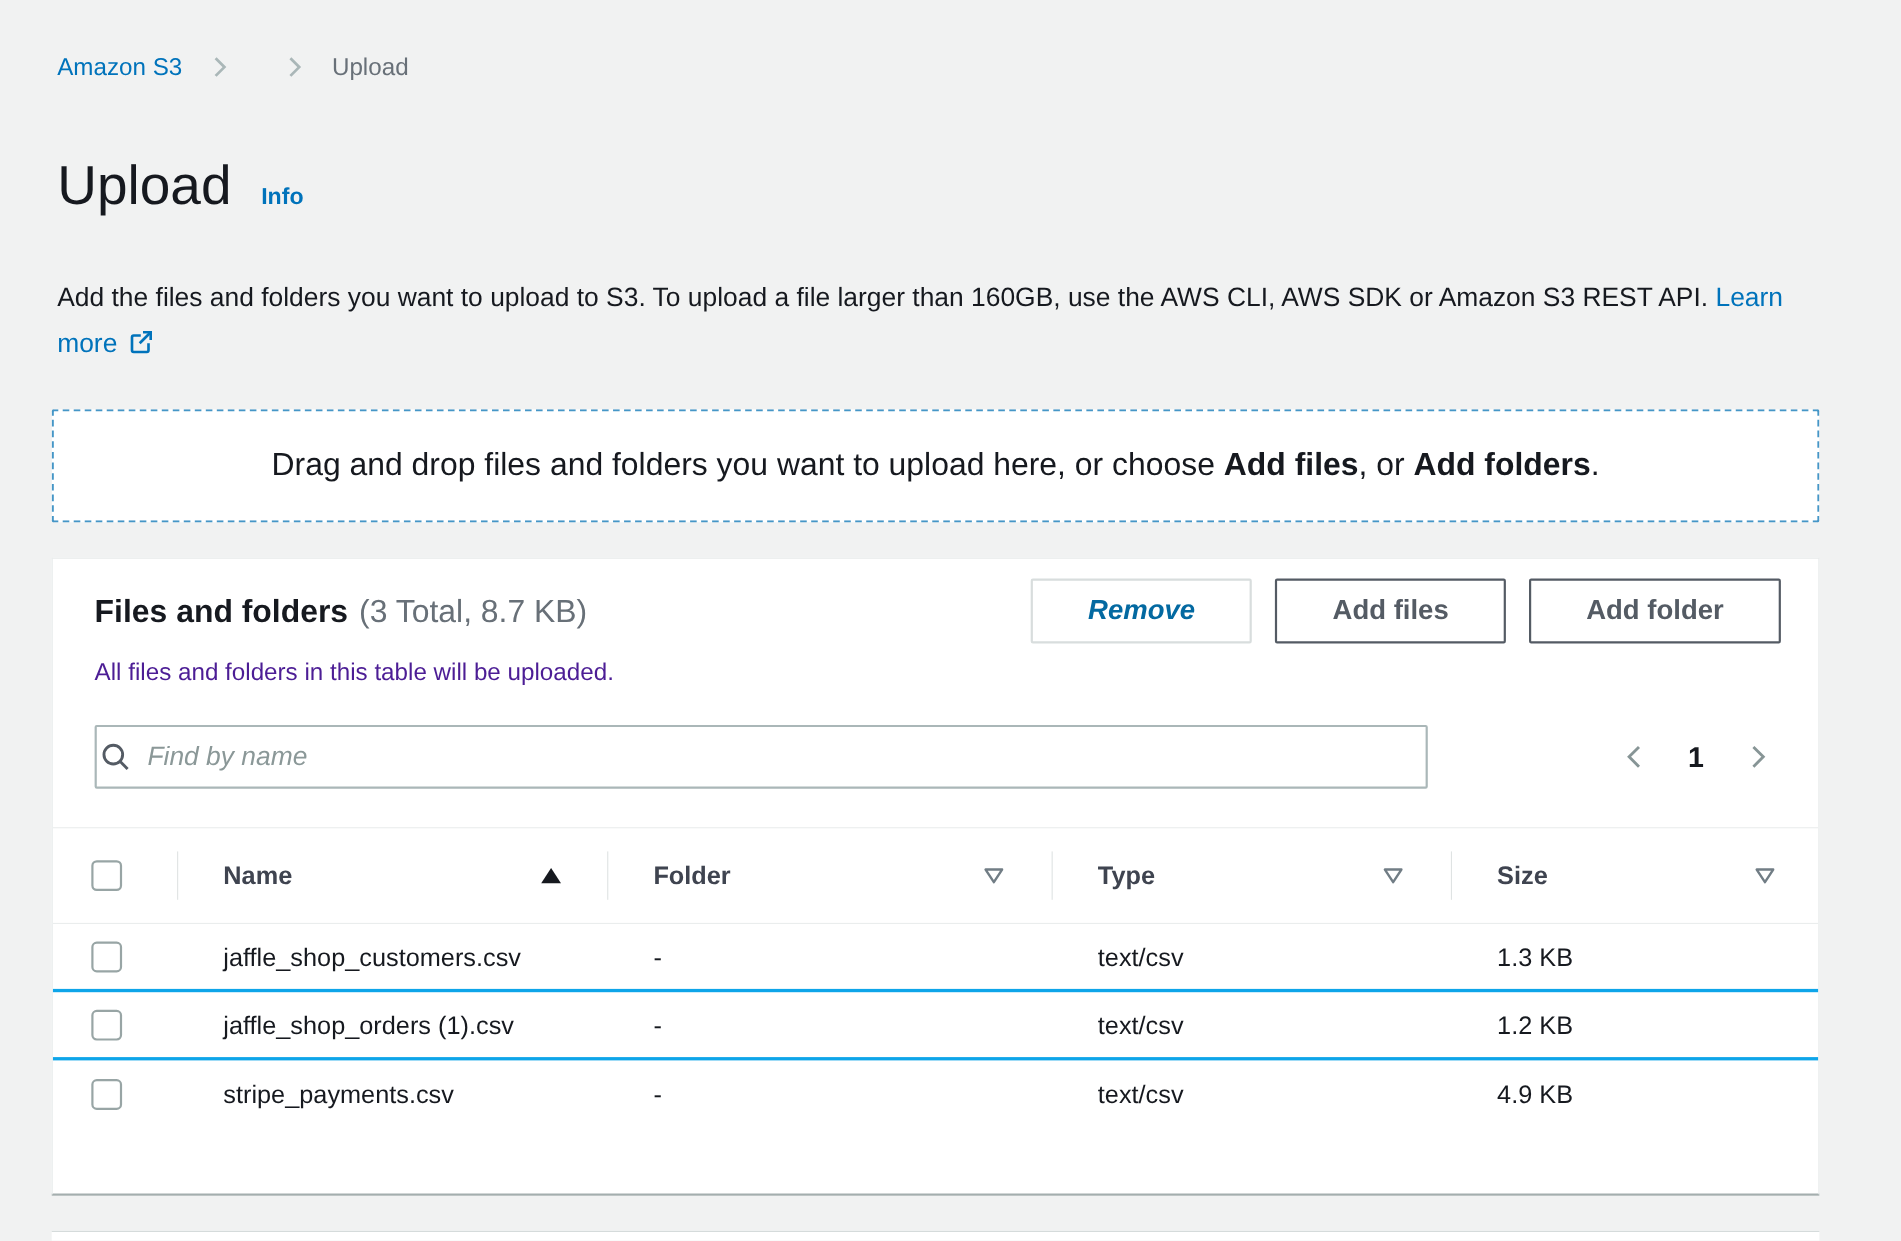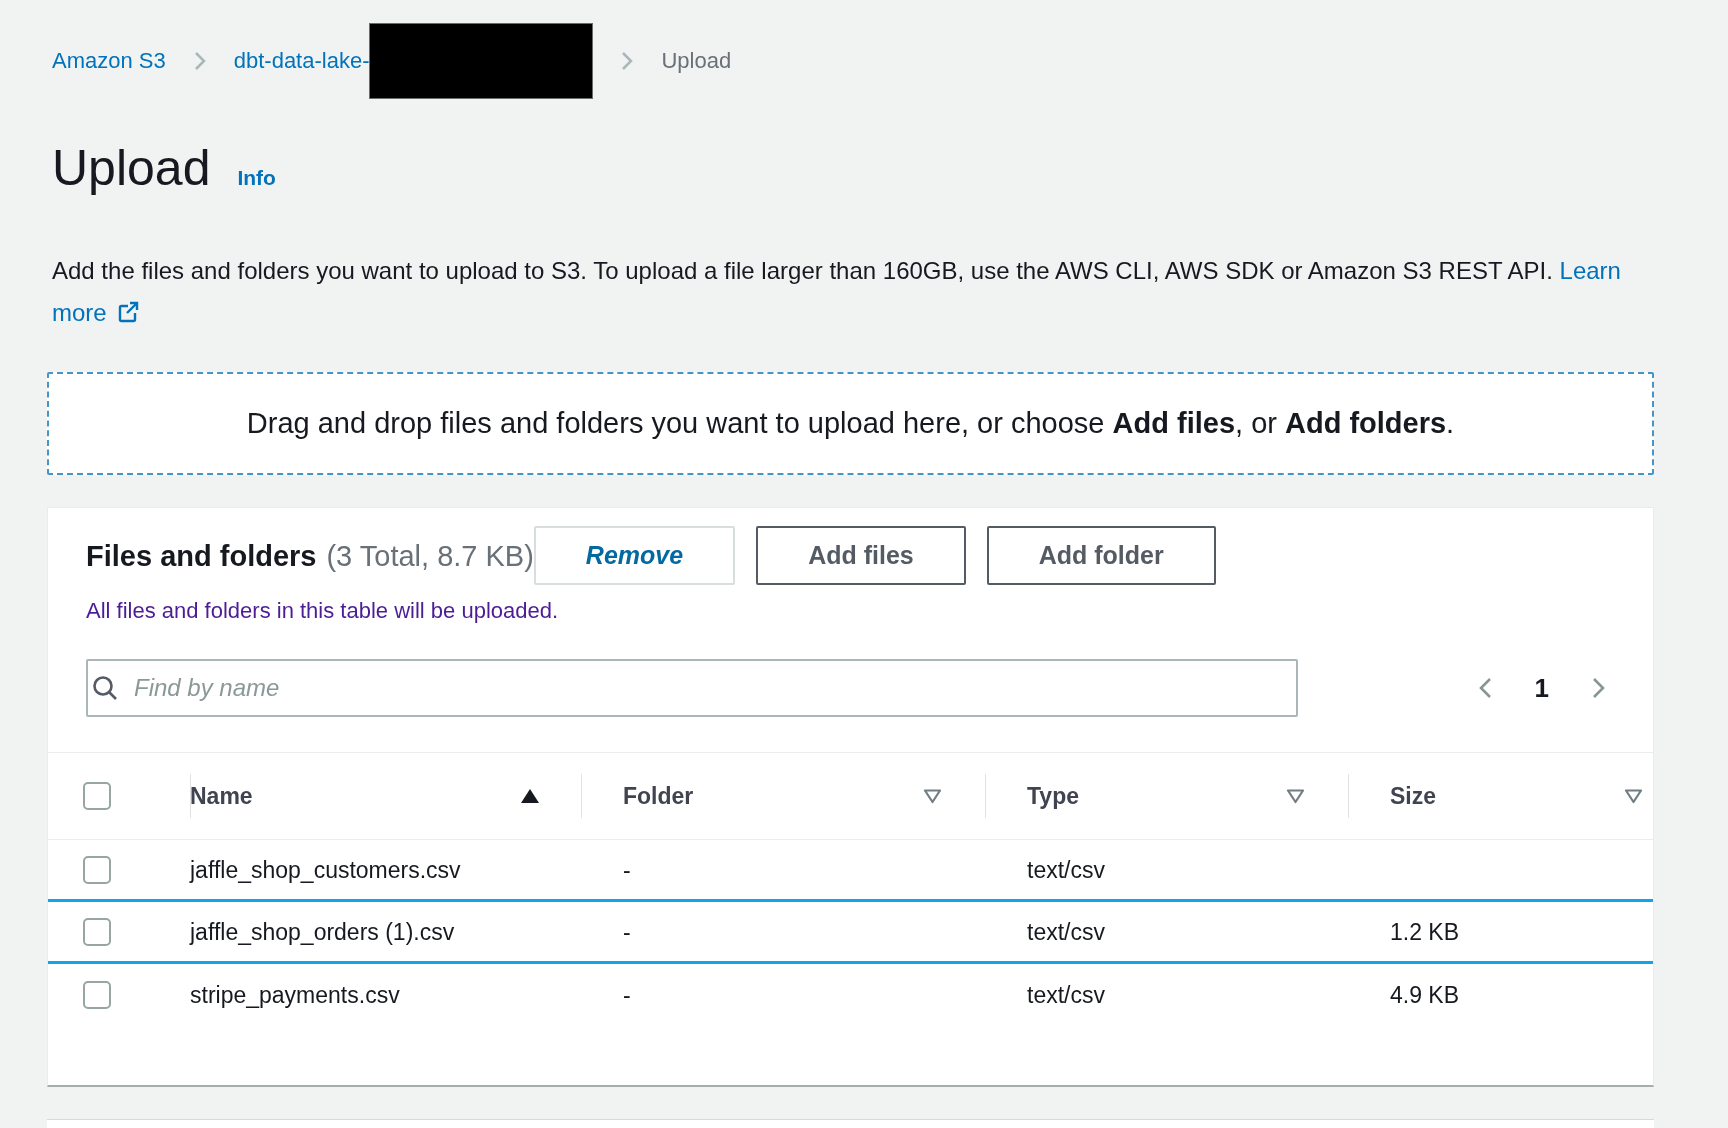--- a/index.html
+++ b/index.html
@@ -51,21 +51,21 @@
 
   
   .card {
     position:absolute; left:47px; top:507px; width:1607px; height:580px;
     background:#fff;
     border:1px solid #e9ecec; border-bottom:2px solid #a4aeae;
     overflow:hidden;
   }
   .card-header-row {
     margin:18px 34px 0 38px; height:59px;
-    display:flex; align-items:center; justify-content:flex-start;
+    display:flex; align-items:center; justify-content:space-between;
   }
   .panel-title { font-size:29px; font-weight:700; color:#16191f; line-height:40px; }
   .panel-count { font-weight:400; color:#687078; margin-left:10px; }
   .btn-group { display:flex; gap:21px; }
   .btn {
     height:59px; padding:0 50px; background:#fff; border-radius:2px;
     font-family:"Liberation Sans", sans-serif;
     font-size:25px; font-weight:700; cursor:pointer;
     border:2px solid #545b64; color:#545b64; white-space:nowrap;
   }
@@ -94,21 +94,21 @@
     display:flex; align-items:center; height:87px;
     border-bottom:1px solid #eaeded;
     font-size:23px; font-weight:700; color:#3f4450;
   }
   .tr {
     display:flex; align-items:center; min-height:62px; padding:7px 0;
     border-bottom:3px solid #0ea5e9; font-size:23px; color:#16191f; line-height:38px;
   }
   .tr:last-child { border-bottom:none; }
   .col-cb   { width:113px; padding-left:35px; flex-shrink:0; }
-  .col-name { width:391px; flex-shrink:0;margin-left:29px; }
+  .col-name { width:391px; padding-left:42px; flex-shrink:0; }
   .col-folder { width:404px; padding-left:42px; flex-shrink:0; }
   .col-type { width:363px; padding-left:42px; flex-shrink:0; }
   .col-size { width:338px; padding-left:42px; flex-shrink:0; }
   .th { position:relative; display:flex; align-items:center; justify-content:space-between;
         padding-right:42px; height:100%; }
   .th::before {
     content:""; position:absolute; left:0; top:21px; width:1px; height:44px; background:#dfe3e3;
   }
   .checkbox {
     width:28px; height:28px; background:#fff;
@@ -132,24 +132,20 @@
 </head>
 <body>
 
 <nav class="breadcrumb">
   <a class="crumb-link">Amazon S3</a>
   <span class="crumb-sep">
     <svg width="16" height="28" viewBox="0 0 16 28">
         <polyline points="4,6 12,14 4,22" fill="none" stroke="#aab7b8" stroke-width="2.5"></polyline>
       </svg>
   </span>
-  <a class="crumb-link">
-    <span>dbt-data-lake-</span>
-    <span class="redaction"></span>
-  </a>
   <span class="crumb-sep">
     <svg width="16" height="28" viewBox="0 0 16 28">
         <polyline points="4,6 12,14 4,22" fill="none" stroke="#aab7b8" stroke-width="2.5"></polyline>
       </svg>
   </span>
   <span class="crumb-current">Upload</span>
 </nav>
 
 <h1 class="page-title">
   <span>Upload</span><a class="info-link">Info</a>
@@ -243,20 +239,21 @@
       </div>
     </div>
 
     <div class="tr">
       <div class="col-cb">
           <span class="checkbox"></span>
         </div>
       <div class="col-name"><span class="name-text">jaffle_shop_customers.csv</span></div>
       <div class="col-folder">-</div>
       <div class="col-type">text/csv</div>
+      <div class="col-size">1.3 KB</div>
     </div>
 
     <div class="tr">
       <div class="col-cb">
           <span class="checkbox"></span>
         </div>
       <div class="col-name"><span class="name-text">jaffle_shop_orders (1).csv</span></div>
       <div class="col-folder">-</div>
       <div class="col-type">text/csv</div>
       <div class="col-size">1.2 KB</div>

